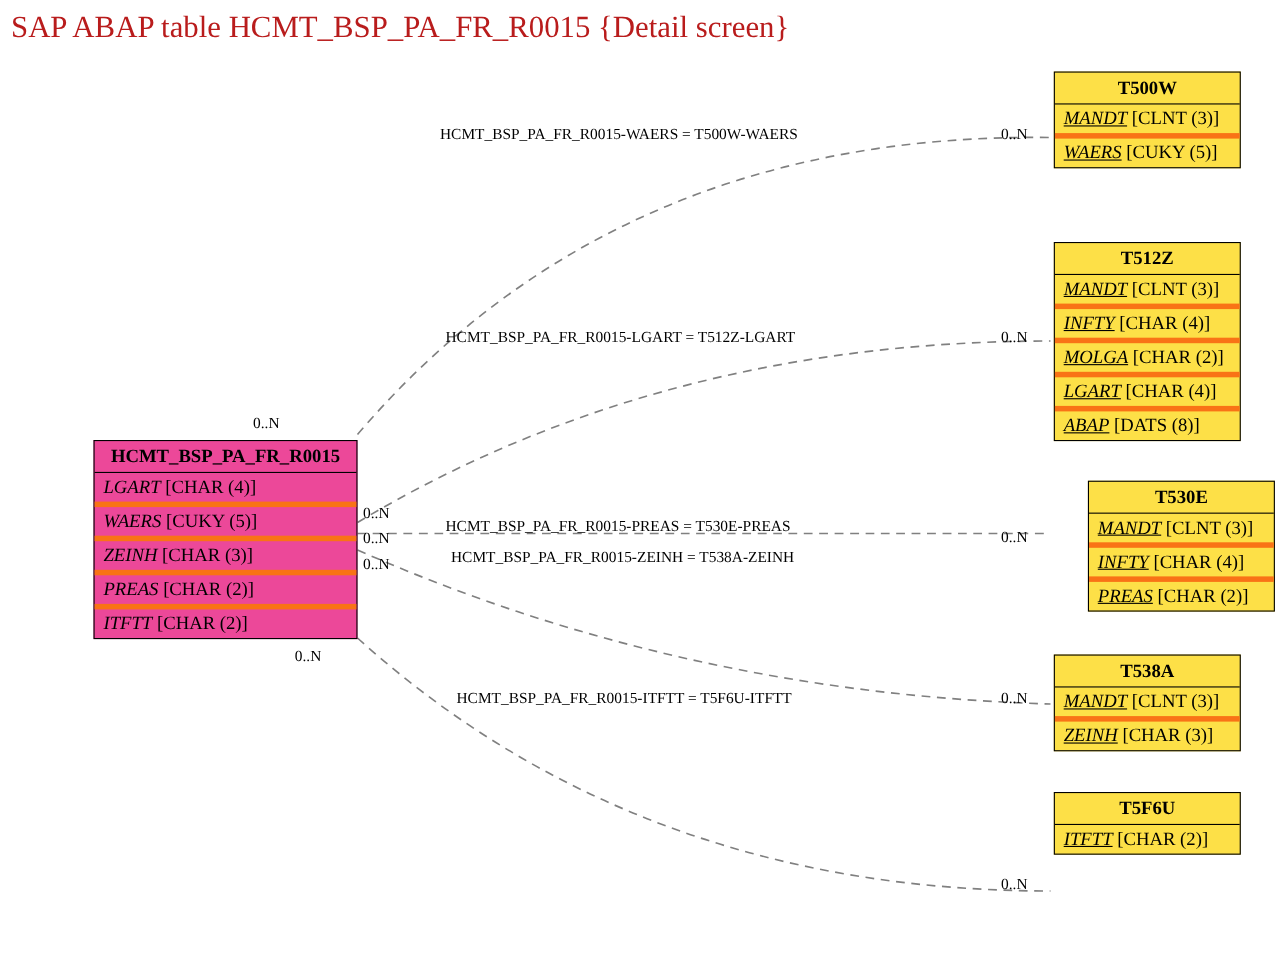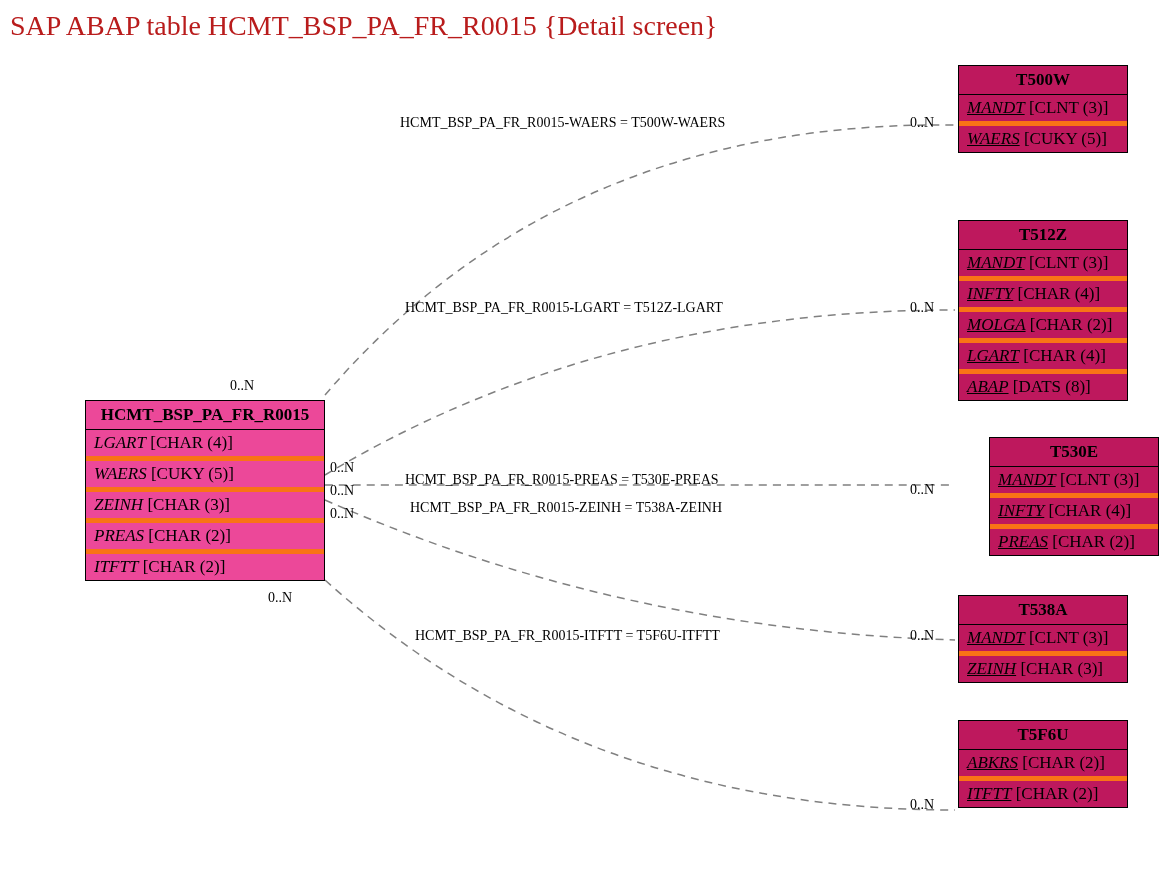--- a/index.html
+++ b/index.html
@@ -15,21 +15,21 @@
   .title {
     position: absolute;
     left: 10px;
     top: 10px;
     font-size: 28px;
     color: #b91c1c;
   }
   .entity {
     position: absolute;
     border: 1px solid #000;
-    background: #be185d;
+    background: #fde047;
     font-size: 17px;
   }
   .entity.main {
     background: #ec4899;
   }
   .entity .ename {
     font-weight: bold;
     text-align: center;
     padding: 4px 8px;
     border-bottom: 1px solid #000;
@@ -129,21 +129,20 @@
   <div class="ename">T538A</div>
   <div id="ent3-fields">
       <div class="field"><span class="fname key">MANDT</span><span> [CLNT (3)]</span></div>
       <div class="field"><span class="fname key">ZEINH</span><span> [CHAR (3)]</span></div>
     </div>
 </div>
 
 <div class="entity" style="left:958px; top:720px; width:168px;">
   <div class="ename">T5F6U</div>
   <div id="ent4-fields">
-      <div class="field"><span class="fname key">ABKRS</span><span> [CHAR (2)]</span></div>
       <div class="field"><span class="fname key">ITFTT</span><span> [CHAR (2)]</span></div>
     </div>
 </div>
 
 <div class="label" style="left:400px; top:115px;">HCMT_BSP_PA_FR_R0015-WAERS = T500W-WAERS</div>
 <div class="label" style="left:405px; top:300px;">HCMT_BSP_PA_FR_R0015-LGART = T512Z-LGART</div>
 <div class="label" style="left:405px; top:472px;">HCMT_BSP_PA_FR_R0015-PREAS = T530E-PREAS</div>
 <div class="label" style="left:410px; top:500px;">HCMT_BSP_PA_FR_R0015-ZEINH = T538A-ZEINH</div>
 <div class="label" style="left:415px; top:628px;">HCMT_BSP_PA_FR_R0015-ITFTT = T5F6U-ITFTT</div>
 

